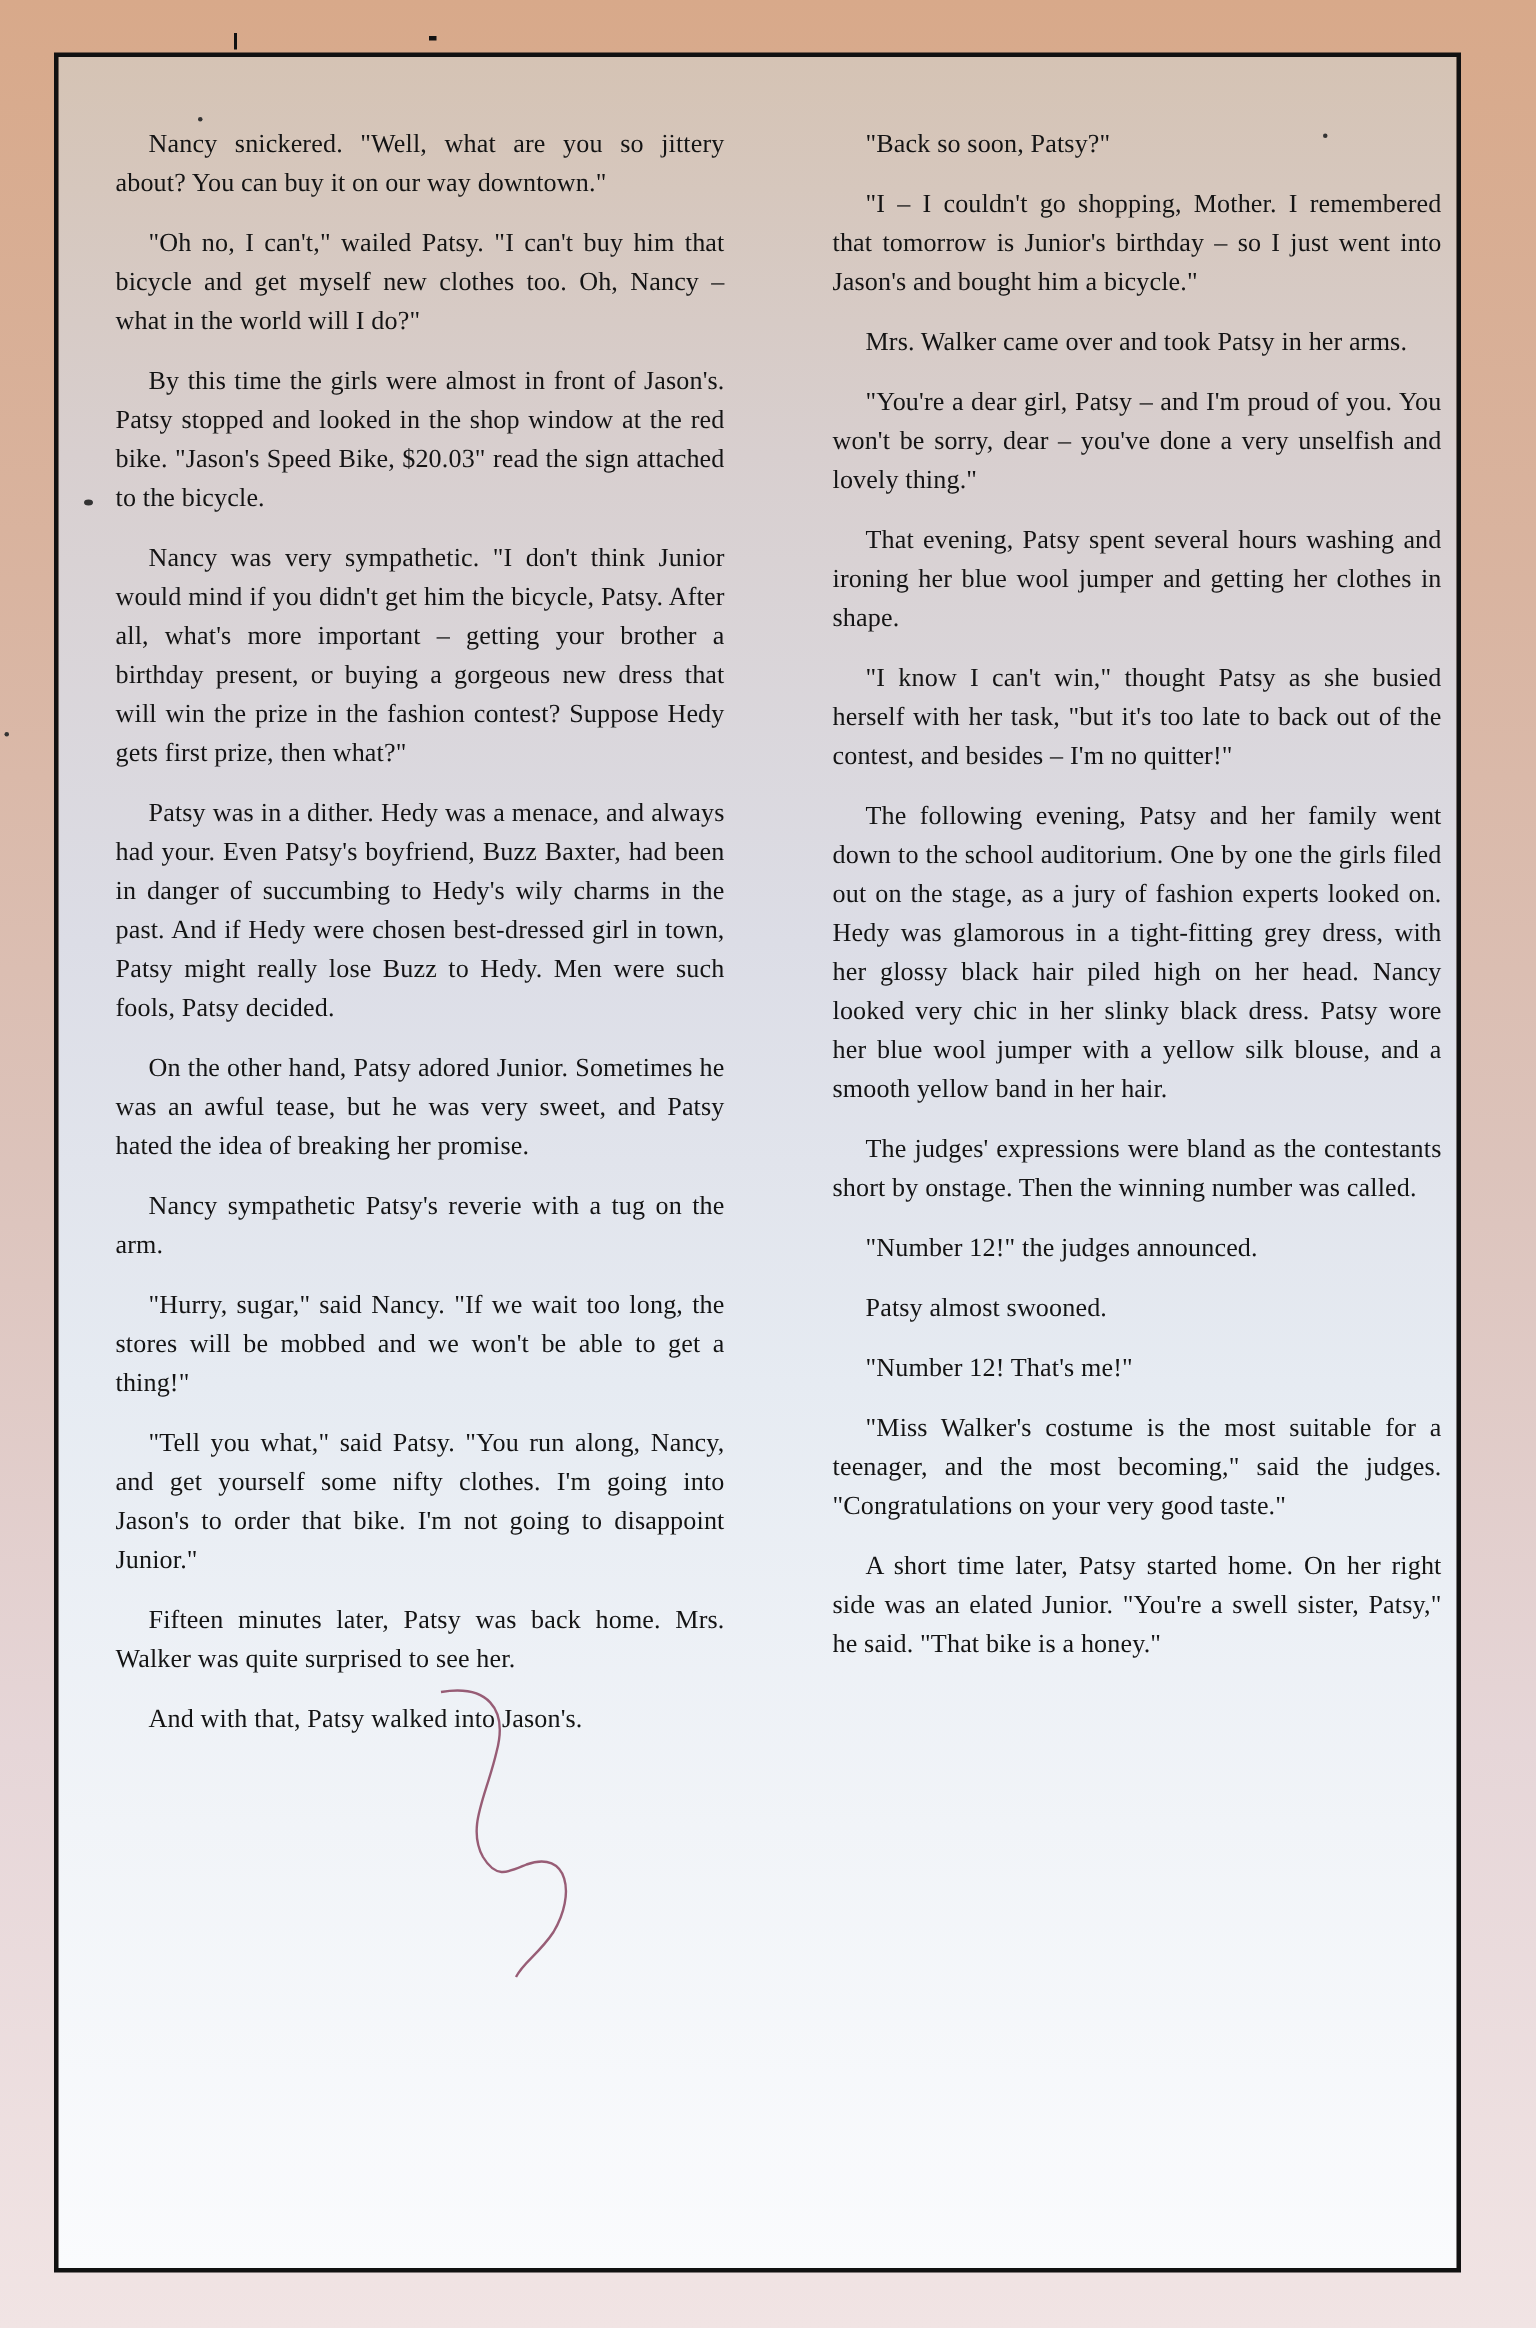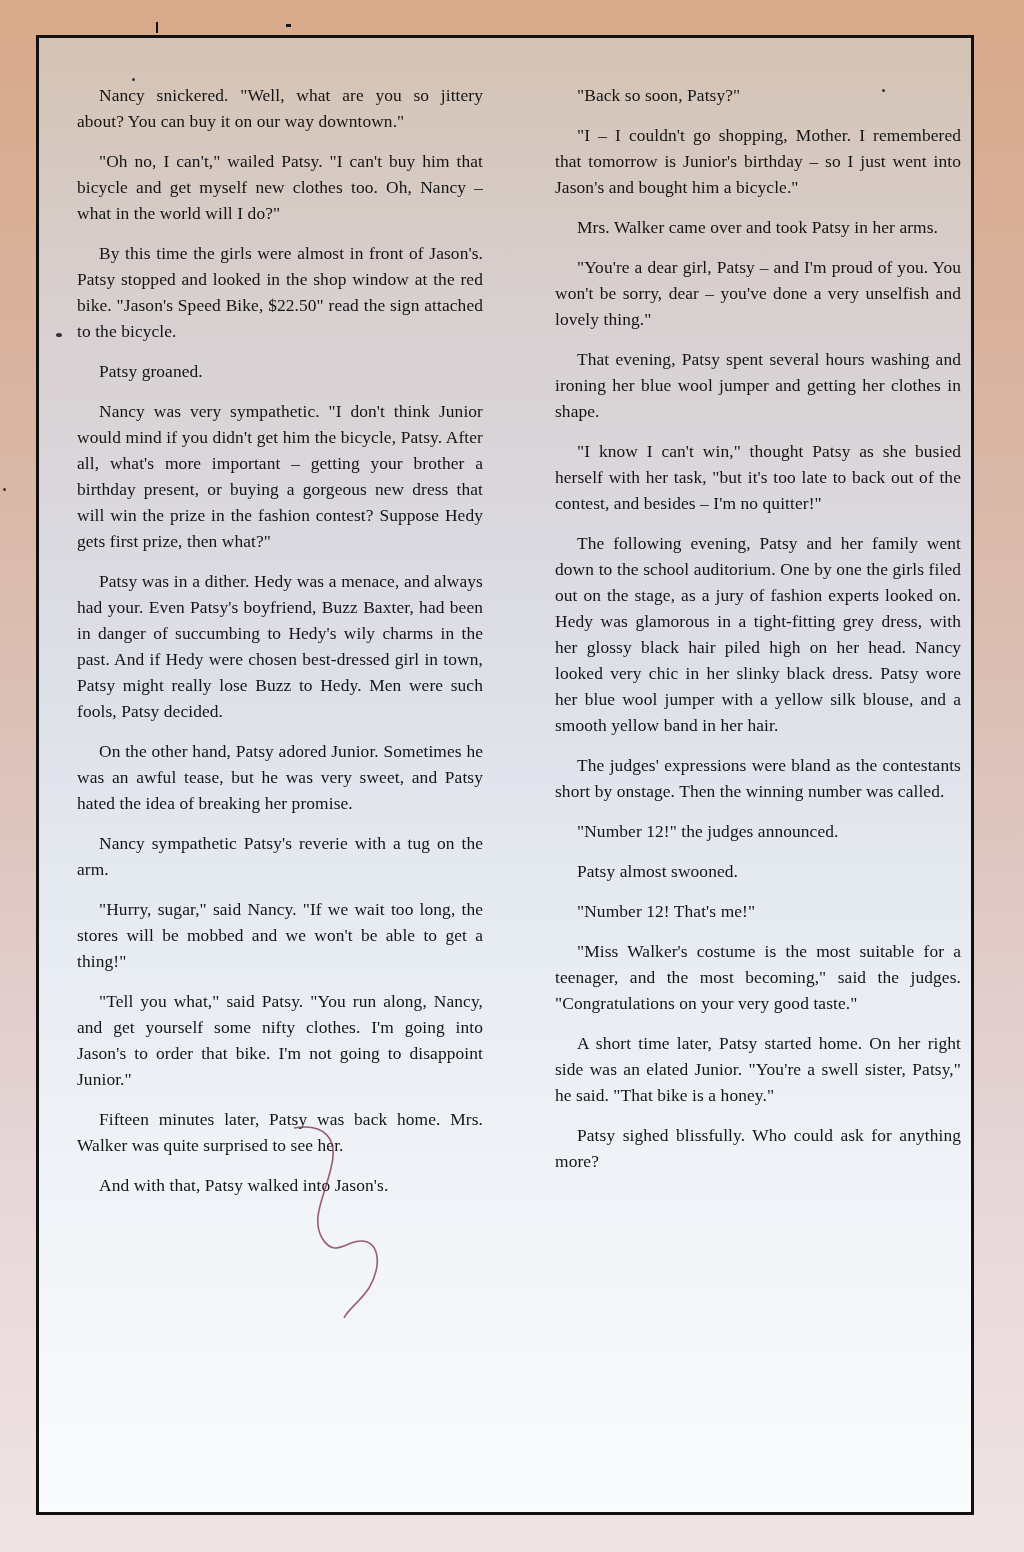--- a/index.html
+++ b/index.html
@@ -56,22 +56,21 @@
     }
   </style>
 </head>
 <body>
 
 <div class="page-frame">
 
   <div class="column col-left">
     <p class="para">Nancy snickered. "Well, what are you so jittery about? You can buy it on our way downtown."</p>
     <p class="para">"Oh no, I can't," wailed Patsy. "I can't buy him that bicycle and get myself new clothes too. Oh, Nancy – what in the world will I do?"</p>
-    <p class="para">By this time the girls were almost in front of Jason's. Patsy stopped and looked in the shop window at the red bike. "Jason's Speed Bike, $22.50" read the sign attached to the bicycle.</p>
-    <p class="para">Patsy groaned.</p>
+    <p class="para">By this time the girls were almost in front of Jason's. Patsy stopped and looked in the shop window at the red bike. "Jason's Speed Bike, $20.03" read the sign attached to the bicycle.</p>
     <p class="para">Nancy was very sympathetic. "I don't think Junior would mind if you didn't get him the bicycle, Patsy. After all, what's more important – getting your brother a birthday present, or buying a gorgeous new dress that will win the prize in the fashion contest? Suppose Hedy gets first prize, then what?"</p>
     <p class="para">Patsy was in a dither. Hedy was a menace, and always had your. Even Patsy's boyfriend, Buzz Baxter, had been in danger of succumbing to Hedy's wily charms in the past. And if Hedy were chosen best-dressed girl in town, Patsy might really lose Buzz to Hedy. Men were such fools, Patsy decided.</p>
     <p class="para">On the other hand, Patsy adored Junior. Sometimes he was an awful tease, but he was very sweet, and Patsy hated the idea of breaking her promise.</p>
     <p class="para">Nancy sympathetic Patsy's reverie with a tug on the arm.</p>
     <p class="para">"Hurry, sugar," said Nancy. "If we wait too long, the stores will be mobbed and we won't be able to get a thing!"</p>
     <p class="para">"Tell you what," said Patsy. "You run along, Nancy, and get yourself some nifty clothes. I'm going into Jason's to order that bike. I'm not going to disappoint Junior."</p>
     <p class="para">Fifteen minutes later, Patsy was back home. Mrs. Walker was quite surprised to see her.</p>
     <p class="para">And with that, Patsy walked into Jason's.</p>
   </div>
 
@@ -82,21 +81,20 @@
     <p class="para">"You're a dear girl, Patsy – and I'm proud of you. You won't be sorry, dear – you've done a very unselfish and lovely thing."</p>
     <p class="para">That evening, Patsy spent several hours washing and ironing her blue wool jumper and getting her clothes in shape.</p>
     <p class="para">"I know I can't win," thought Patsy as she busied herself with her task, "but it's too late to back out of the contest, and besides – I'm no quitter!"</p>
     <p class="para">The following evening, Patsy and her family went down to the school auditorium. One by one the girls filed out on the stage, as a jury of fashion experts looked on. Hedy was glamorous in a tight-fitting grey dress, with her glossy black hair piled high on her head. Nancy looked very chic in her slinky black dress. Patsy wore her blue wool jumper with a yellow silk blouse, and a smooth yellow band in her hair.</p>
     <p class="para">The judges' expressions were bland as the contestants short by onstage. Then the winning number was called.</p>
     <p class="para">"Number 12!" the judges announced.</p>
     <p class="para">Patsy almost swooned.</p>
     <p class="para">"Number 12! That's me!"</p>
     <p class="para">"Miss Walker's costume is the most suitable for a teenager, and the most becoming," said the judges. "Congratulations on your very good taste."</p>
     <p class="para">A short time later, Patsy started home. On her right side was an elated Junior. "You're a swell sister, Patsy," he said. "That bike is a honey."</p>
-    <p class="para">Patsy sighed blissfully. Who could ask for anything more?</p>
   </div>
 
   <svg class="pen-mark" width="938" height="1480" viewBox="0 0 938 1480">
     <path d="M 255 1090 C 285 1085, 300 1100, 292 1130 C 285 1160, 272 1180, 283 1200 C 292 1215, 300 1210, 312 1205 C 340 1195, 345 1225, 330 1250 C 320 1265, 310 1270, 305 1280" fill="none" stroke="#7a2a4a" stroke-width="1.6" opacity="0.75"></path>
   </svg>
 
 </div>
 
 <div class="tick" style="left:156px; top:22px; width:2px; height:11px;"></div>
 <div class="tick" style="left:286px; top:24px; width:5px; height:3px;"></div>

